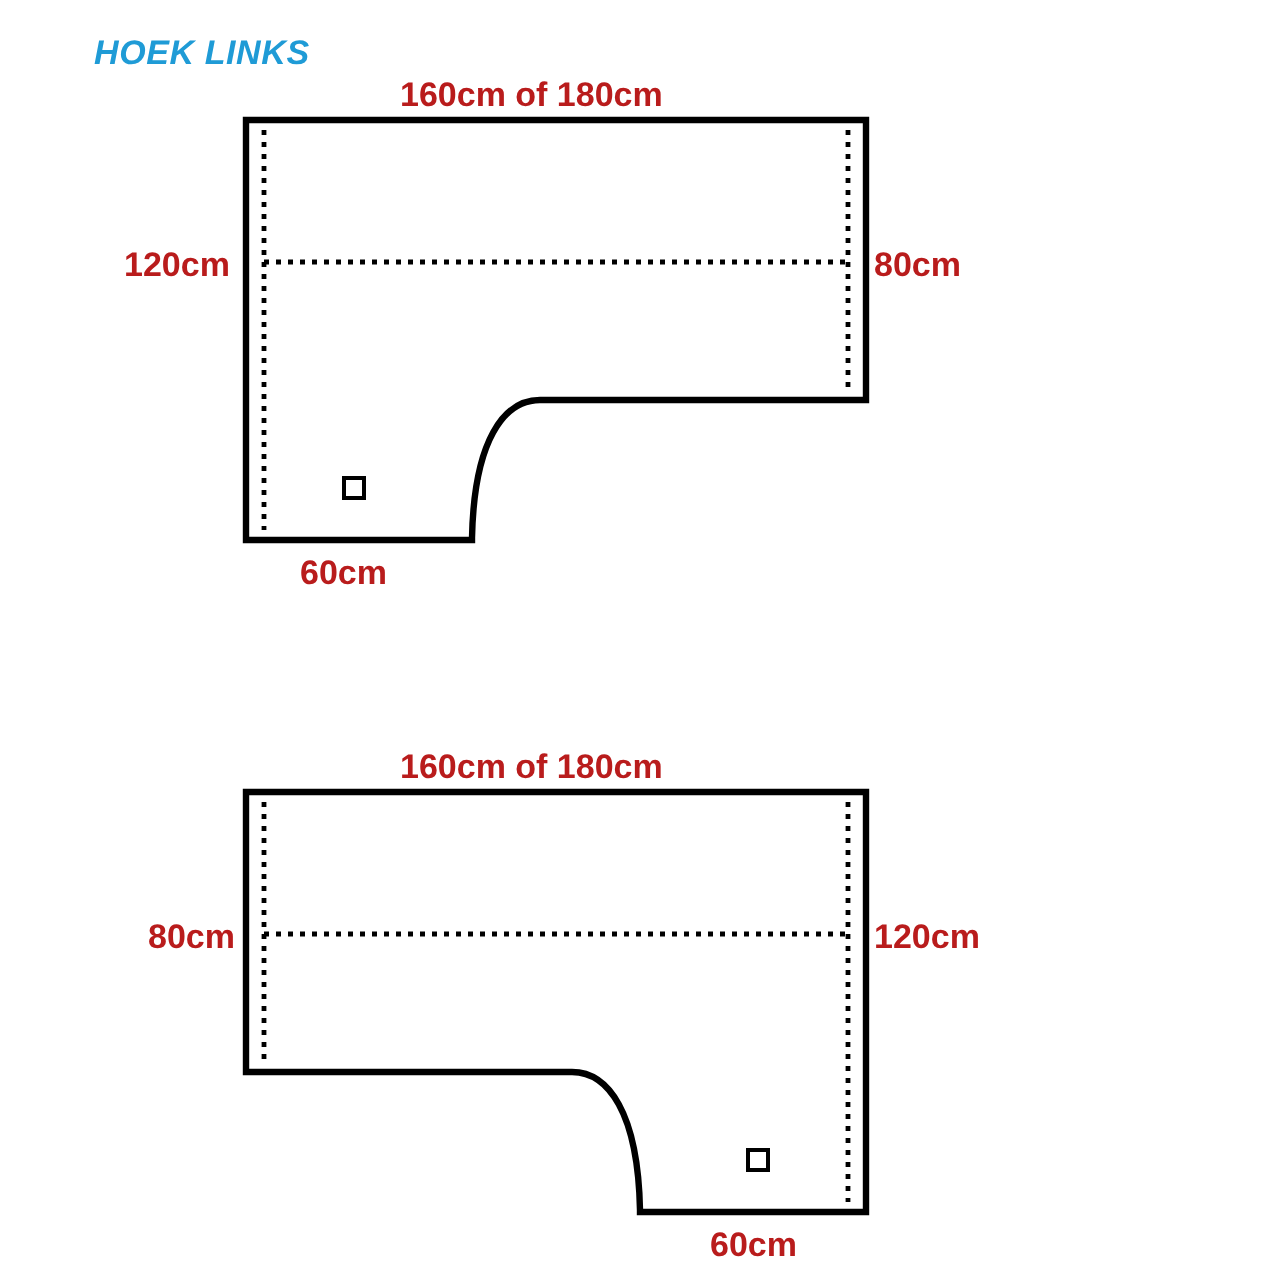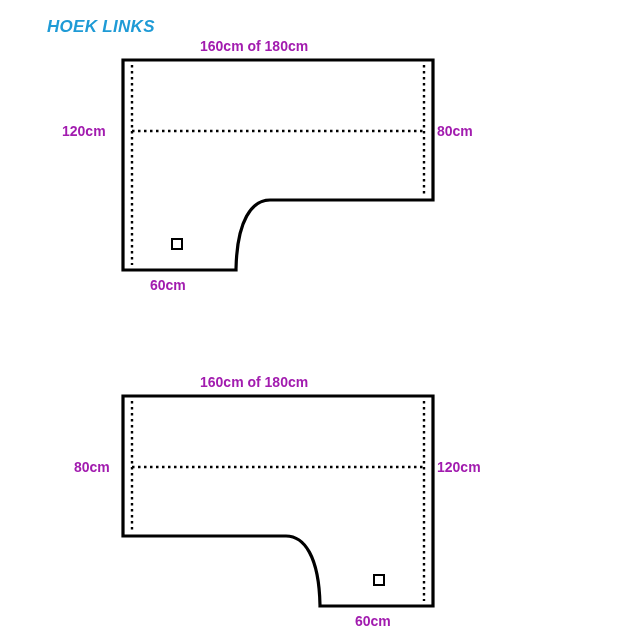--- a/index.html
+++ b/index.html
@@ -27,23 +27,23 @@
     font-weight: bold;
     font-size: 17px;
     letter-spacing: 0.3px;
     white-space: nowrap;
   }
   .title-left { left: 47px; top: 17px; }
   .title-right { left: 47px; top: 349px; }
 
   .label {
     position: absolute;
-    color: #a21caf;
+    color: #b91c1c;
     font-weight: bold;
-    font-size: 14px;
+    font-size: 17px;
     white-space: nowrap;
   }
 
   .shape-wrap {
     position: absolute;
   }
   .shape-wrap svg {
     display: block;
   }
   .screw {

